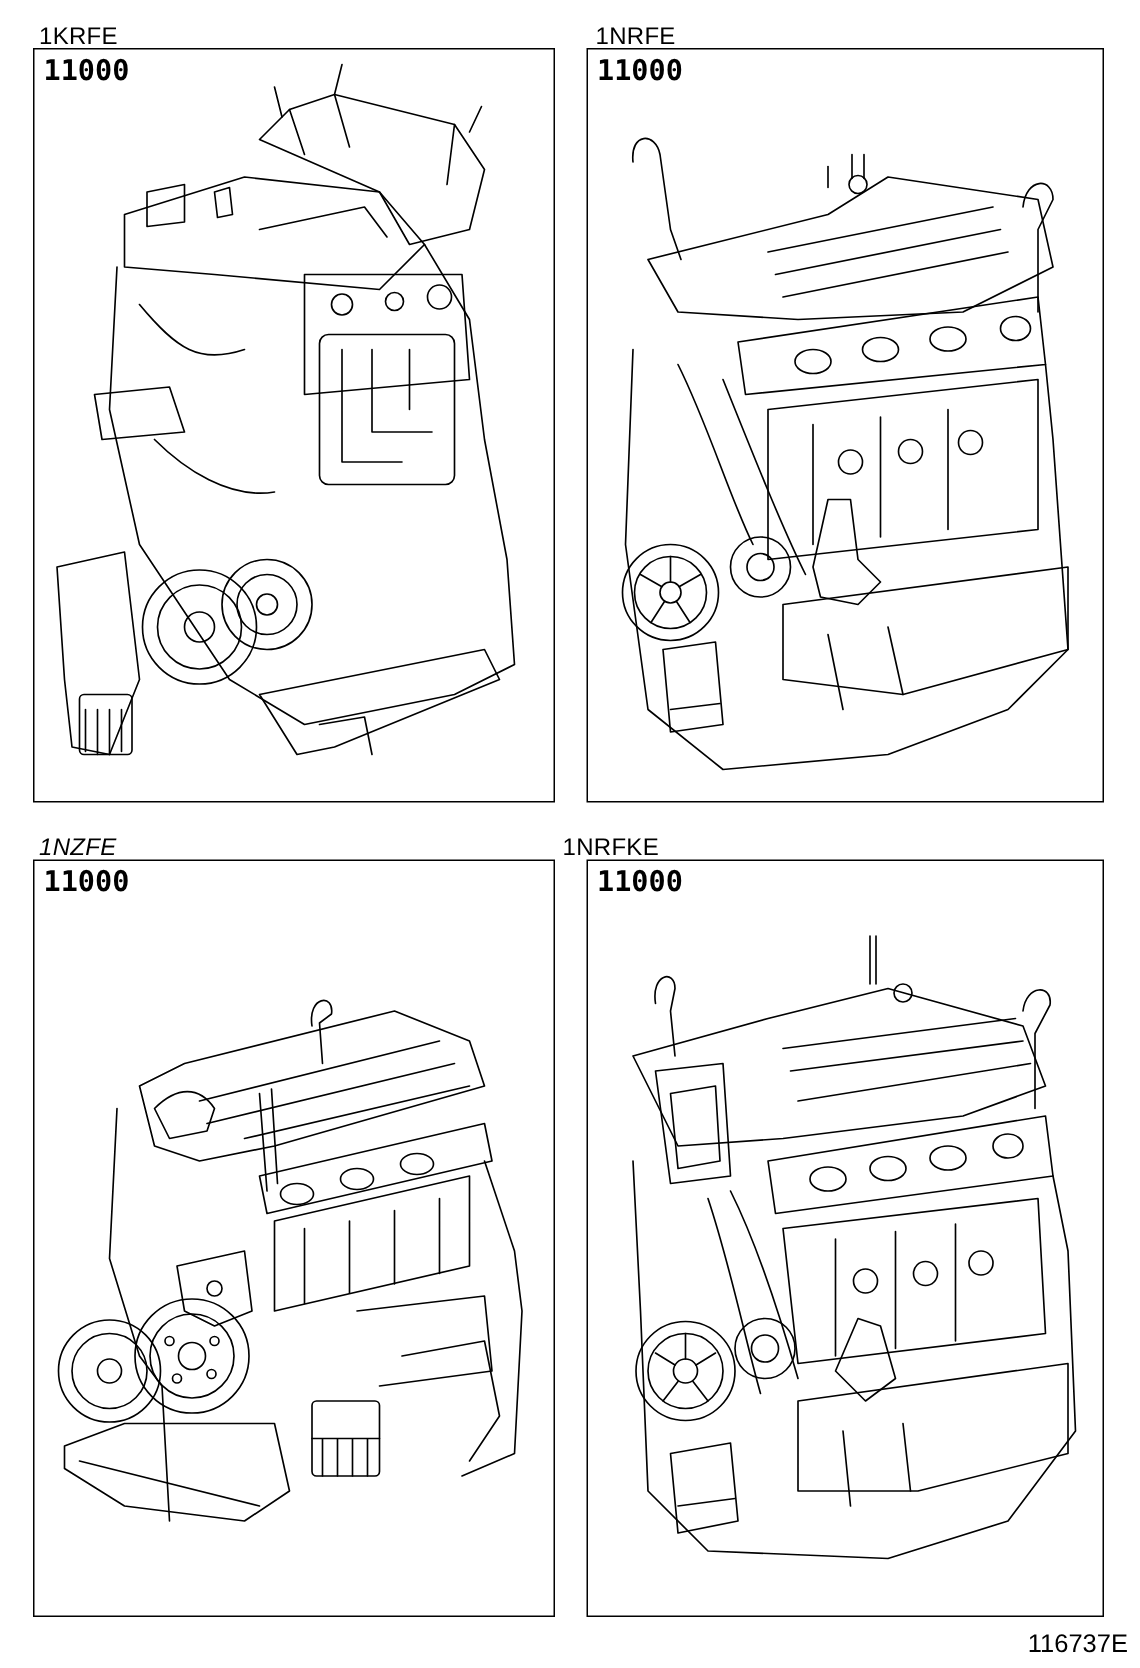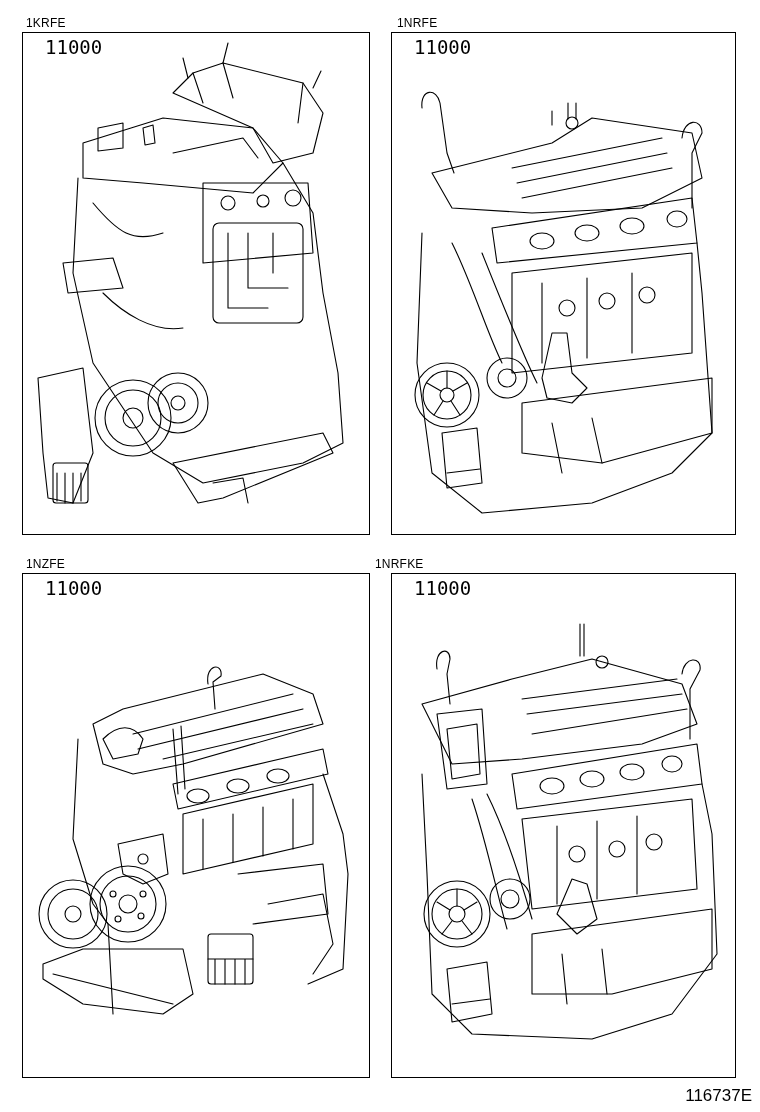--- a/index.html
+++ b/index.html
@@ -1,21 +1,21 @@
 <!DOCTYPE html>
 <html><head>
 <meta charset="utf-8">
 <style>
   html, body { margin: 0; padding: 0; background: #ffffff; }
   body { width: 760px; height: 1112px; position: relative; overflow: hidden;
          font-family: "Liberation Sans", sans-serif; color: #000; }
-  .engine-label { position: absolute; font-size: 12px; letter-spacing: 0.2px; }
+  .engine-label { position: absolute; font-size: 16px; letter-spacing: 0.2px; }
   .panel { position: absolute; border: 1.5px solid #000; box-sizing: border-box; background: #fff; }
-  .part-no { position: absolute; left: 22px; top: 3px; font-family: "DejaVu Sans Mono", monospace;
-             font-weight: normal; font-size: 19px; }
+  .part-no { position: absolute; left: 6px; top: 3px; font-family: "DejaVu Sans Mono", monospace;
+             font-weight: bold; font-size: 19px; }
   .drawing { position: absolute; left: 0; top: 0; }
   .drawing path, .drawing rect, .drawing circle, .drawing ellipse, .drawing polyline, .drawing line {
     fill: none; stroke: #000; stroke-width: 1.1; stroke-linejoin: round; stroke-linecap: round; }
   .figure-id { position: absolute; right: 8px; bottom: 6px; font-size: 17px; }
 </style>
 </head>
 <body>
 
 <div class="engine-label" style="left:26px; top:16px;">1KRFE</div>
 <div class="panel" style="left:22px; top:32px; width:348px; height:503px;">
@@ -94,21 +94,21 @@
 
     <path d="M150 345 L160 300 L175 300 L180 340 L195 355 L180 370 L155 365 Z"></path>
 
     <path d="M50 400 L85 395 L90 450 L55 455 Z"></path>
     <path d="M55 440 L88 436"></path>
     <path d="M130 370 L320 345 L320 400 L210 430 L130 420 Z"></path>
     <path d="M160 390 L170 440 M200 385 L210 430"></path>
   </svg>
 </div>
 
-<div class="engine-label" style="left:26px; top:557px;">1NZFE</div>
+<div class="engine-label" style="left:26px; top:557px;font-style:italic;">1NZFE</div>
 <div class="panel" style="left:22px; top:573px; width:348px; height:505px;">
   <div class="part-no">11000</div>
   <svg class="drawing" width="348" height="505" viewBox="0 0 348 505">
 
     <path d="M185 110 C182 90, 200 88, 198 102 L190 108 L192 135"></path>
 
     <path d="M70 150 L100 135 L240 100 L290 120 L300 150 L160 190 L110 200 L80 190 Z"></path>
     <path d="M110 160 L270 120 M115 175 L280 135 M140 185 L290 150"></path>
     <path d="M80 165 C95 150, 110 150, 120 165 L115 180 L90 185 Z"></path>
     <path d="M150 155 L155 220 M158 152 L162 215"></path>

